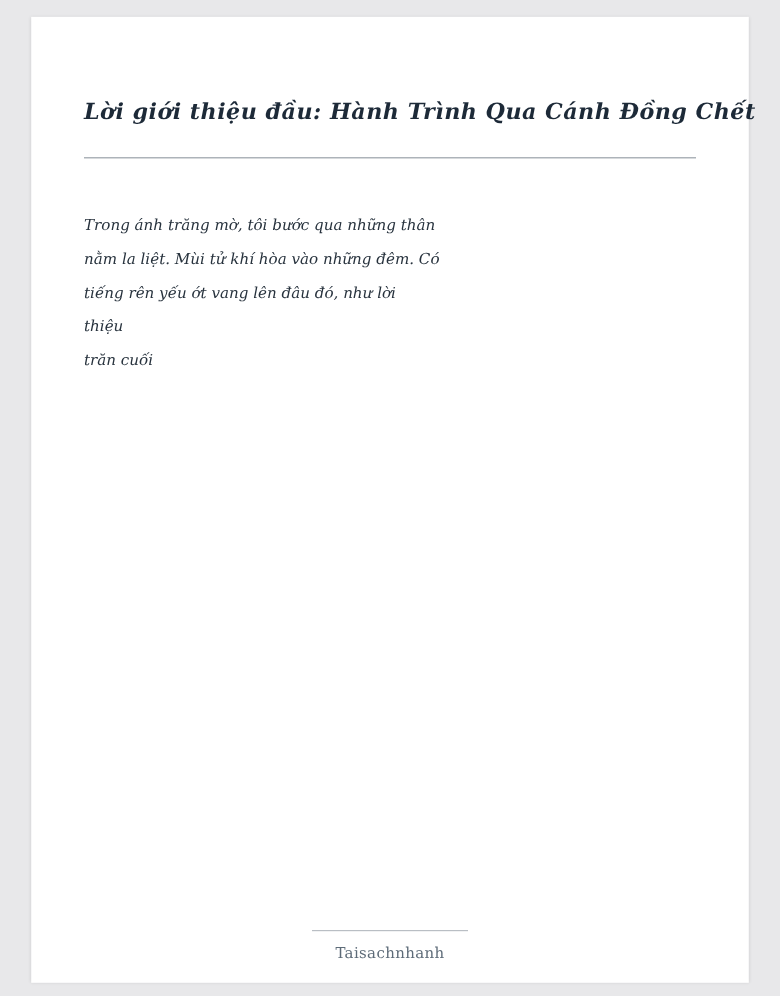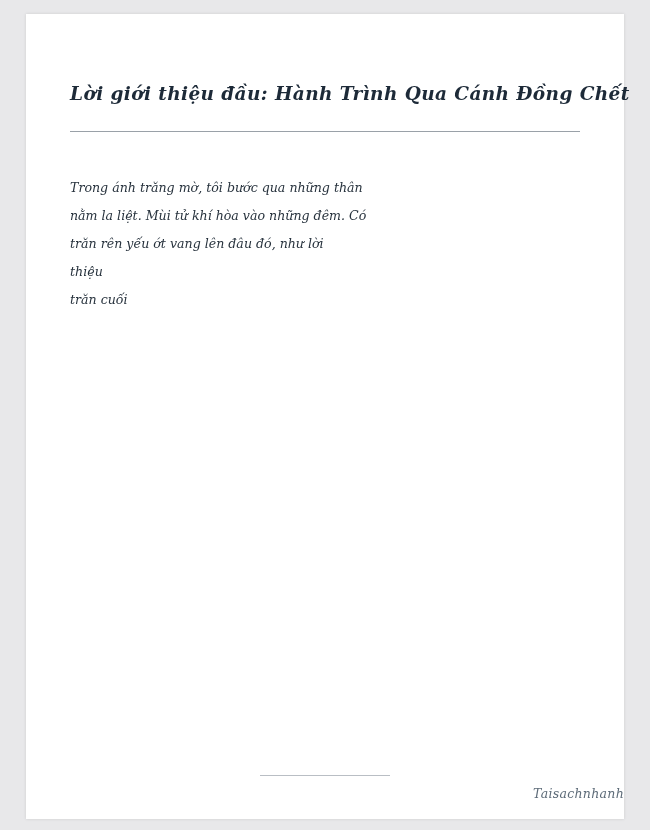--- a/index.html
+++ b/index.html
@@ -72,22 +72,21 @@
   .body-text .line {
     display: block;
     white-space: pre;
   }
 
   .footer {
     position: absolute;
     bottom: 18px;
     left: 0;
     width: 100%;
-    text-align: right;
-    font-style: italic;
+    text-align: center;
   }
   .footer-rule {
     width: 130px;
     height: 1px;
     background: #b9bec4;
     margin: 0 auto 10px auto;
   }
   .footer-text {
     font-family: "DejaVu Serif", serif;
     font-size: 12.5px;
@@ -100,21 +99,21 @@
 
 <div class="page">
   <div class="doc-inner">
 
     <div class="doc-title">Lời giới thiệu đầu: Hành Trình Qua Cánh Đồng Chết</div>
     <div class="title-rule"></div>
 
     <div class="body-text">
       <span class="line">Trong ánh trăng mờ, tôi bước qua những thân</span>
       <span class="line">nằm la liệt. Mùi tử khí hòa vào những đêm. Có</span>
-      <span class="line">trăn rên yếu ớt vang lên đâu đó, như lời</span>
+      <span class="line">tiếng rên yếu ớt vang lên đâu đó, như lời</span>
       <span class="line">thiệu</span>
       <span class="line">trăn cuối</span>
     </div>
 
     <div class="footer">
       <div class="footer-rule"></div>
       <div class="footer-text">Taisachnhanh</div>
     </div>
 
   </div>

